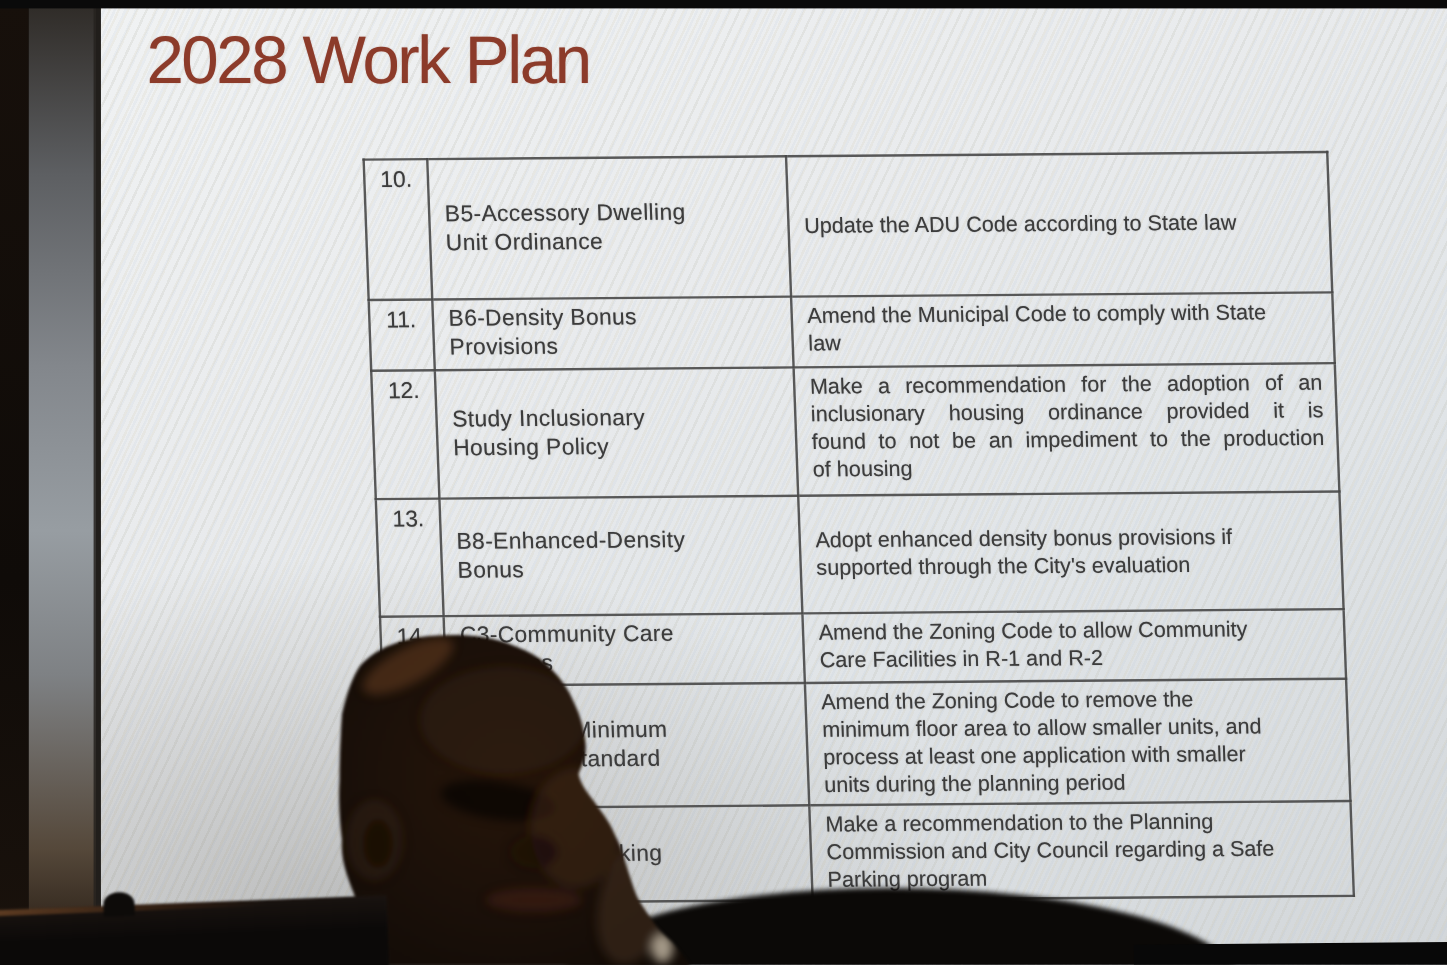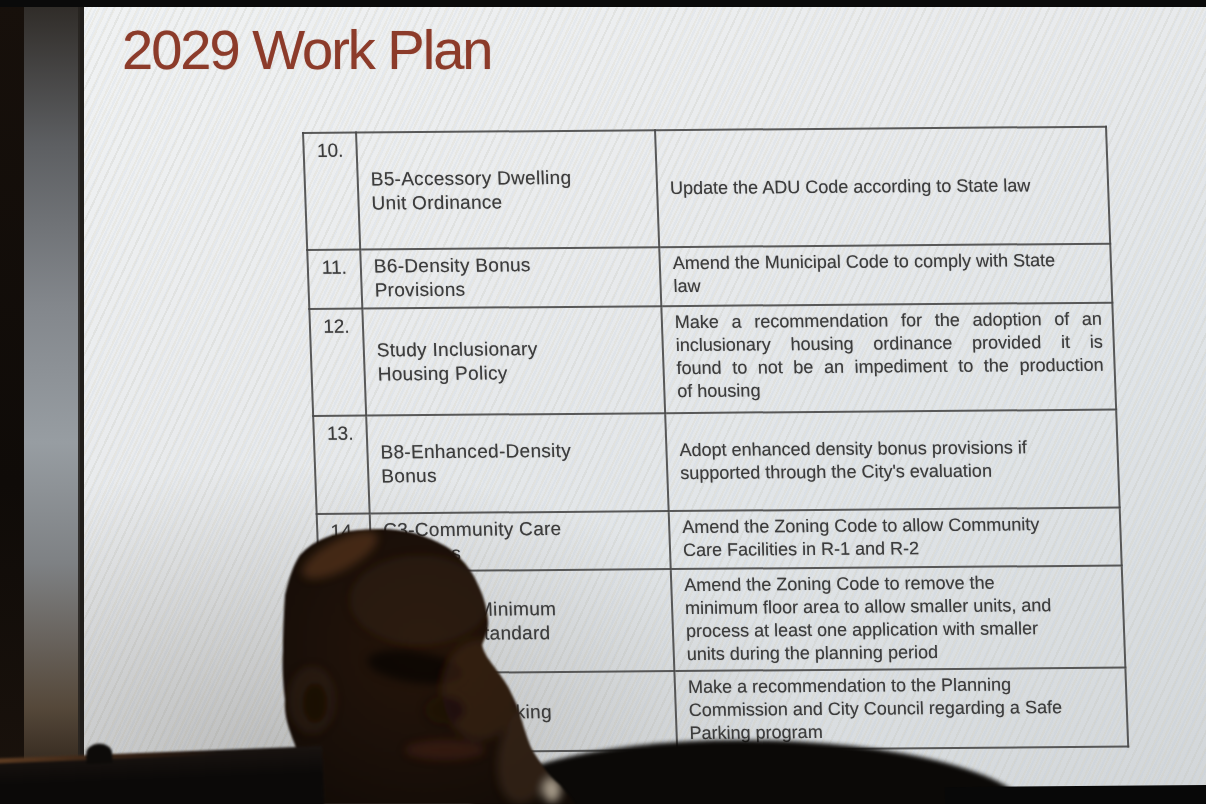--- a/index.html
+++ b/index.html
@@ -75,21 +75,21 @@
 <body>
 
 <div class="stage">
 
   <div class="screen">
     <div class="screen-texture"></div>
     <div class="screen-vignette"></div>
   </div>
 
   <div class="slide-content">
-    <div class="slide-title">2029 Work Plan</div>
+    <div class="slide-title">2028 Work Plan</div>
 
     <table class="worktable">
       <colgroup>
           <col style="width:53px">
           <col style="width:299px">
           <col style="width:451px">
         </colgroup>
       <tbody>
           <tr>
         <td class="num">10.</td>

